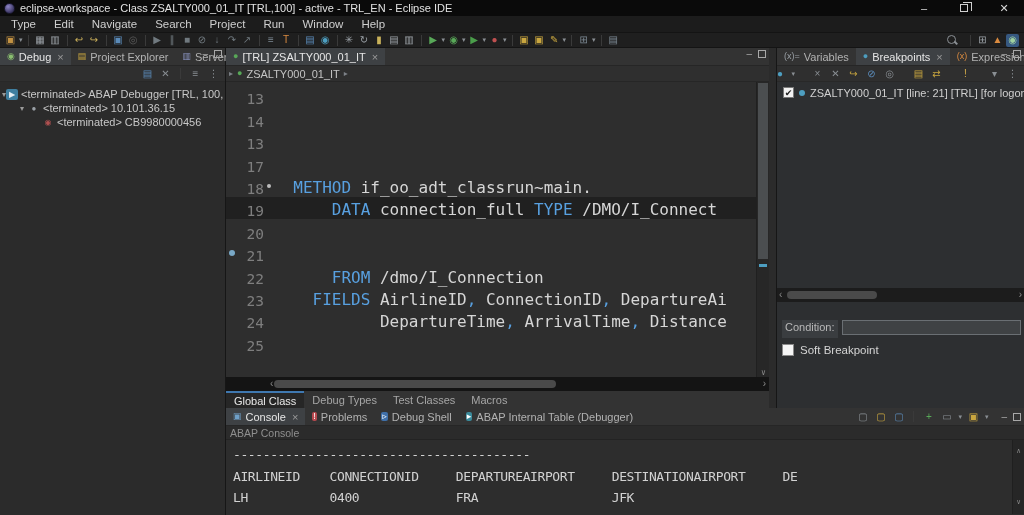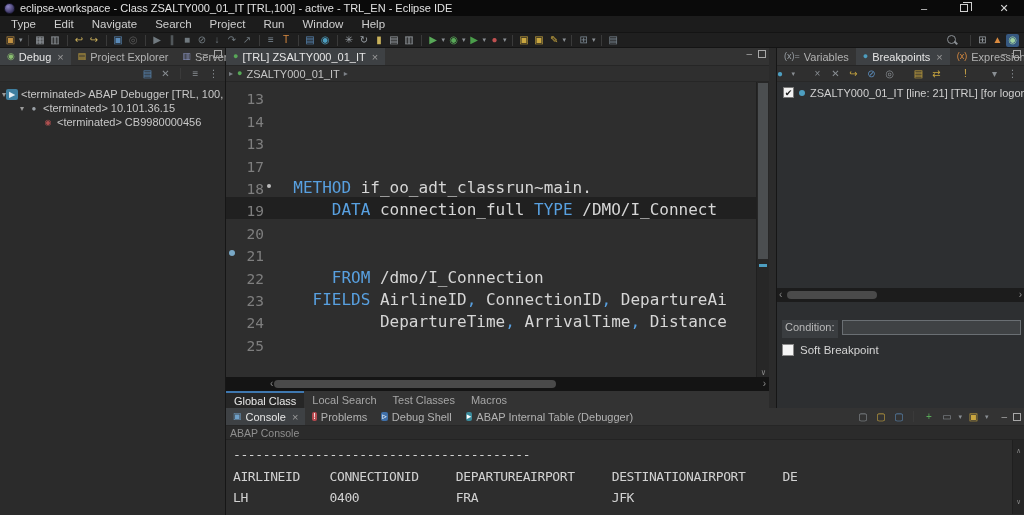--- a/index.html
+++ b/index.html
@@ -304,21 +304,21 @@
       <div id="vdown">∨</div>
     </div>
     </div>
   <div id="hscroll">
     <span class="harrow" style="left:44px;">‹</span>
     <div id="hthumb"></div>
     <span class="harrow" style="right:3px;">›</span>
   </div>
   <div id="ebtabs">
       <span class="ebtab active">Global Class</span>
-      <span class="ebtab">Local Search</span>
+      <span class="ebtab">Debug Types</span>
       <span class="ebtab">Test Classes</span>
       <span class="ebtab">Macros</span>
     </div>
 </div>
 
 <div id="sash"></div>
 
 <div id="right-panel">
   <div class="vtabbar">
     <span id="bp-tabs" style="display:flex;align-items:stretch;">

